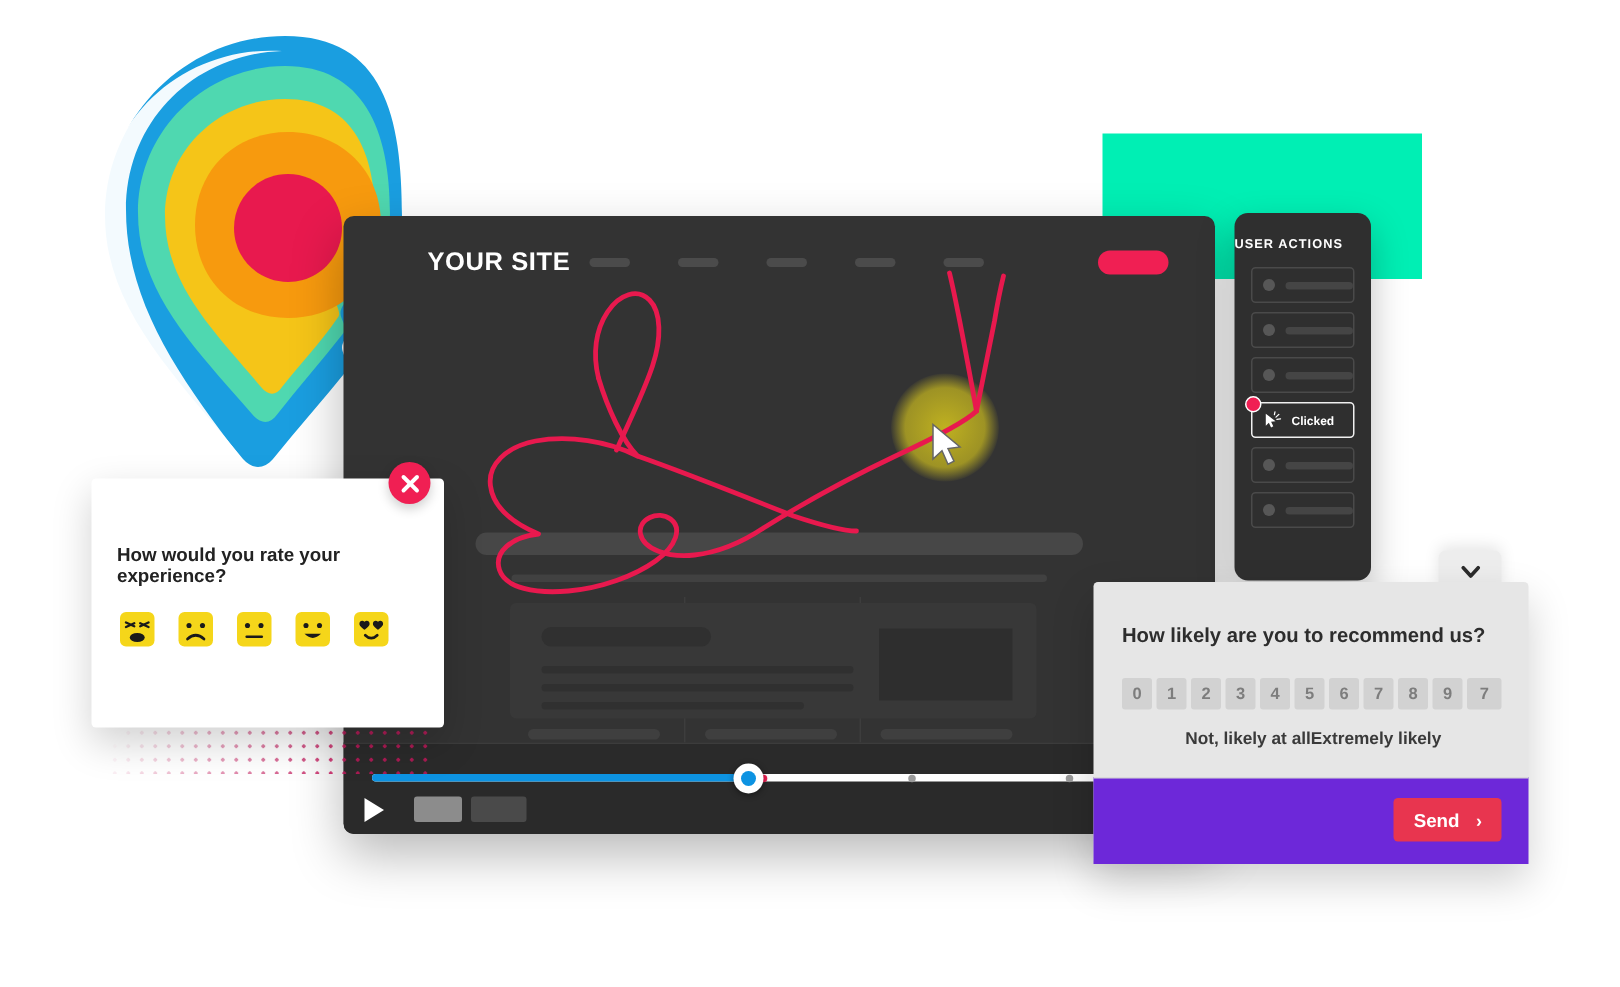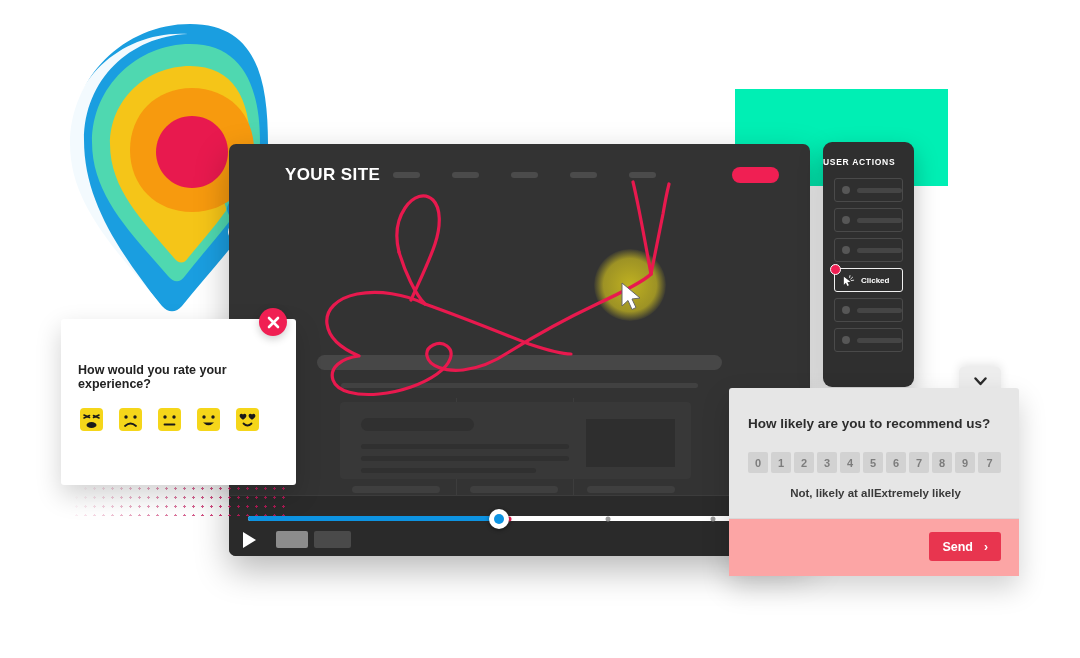--- a/index.html
+++ b/index.html
@@ -186,21 +186,21 @@
     display:flex;align-items:center;justify-content:center;
     color:#7d7d7d;font-size:11px;font-weight:bold;
   }
   .nps-num.wide{width:23px;}
   .nps-legend{
     position:absolute;left:19px;top:99px;width:255px;display:flex;justify-content:center;
     color:#3a3a3a;font-size:11.5px;font-weight:bold;
   }
   .nps-footer{
     position:absolute;left:0;bottom:0;width:100%;height:57px;
-    background:#fca5a5;border-top:1px solid #d8d8d8;text-decoration:underline;
+    background:#6d28d9;border-top:1px solid #d8d8d8;text-decoration:underline;
   }
   .sendbtn{
     position:absolute;right:18px;top:13px;height:29px;padding:0 13px;
     background:#e8354f;border-radius:3px;border:none;
     display:flex;align-items:center;gap:11px;
     color:#ffffff;font-size:12.5px;font-weight:bold;
     font-family:"Liberation Sans", sans-serif;cursor:pointer;
   }
   .sendbtn .chev{font-size:12px;}
 </style>

